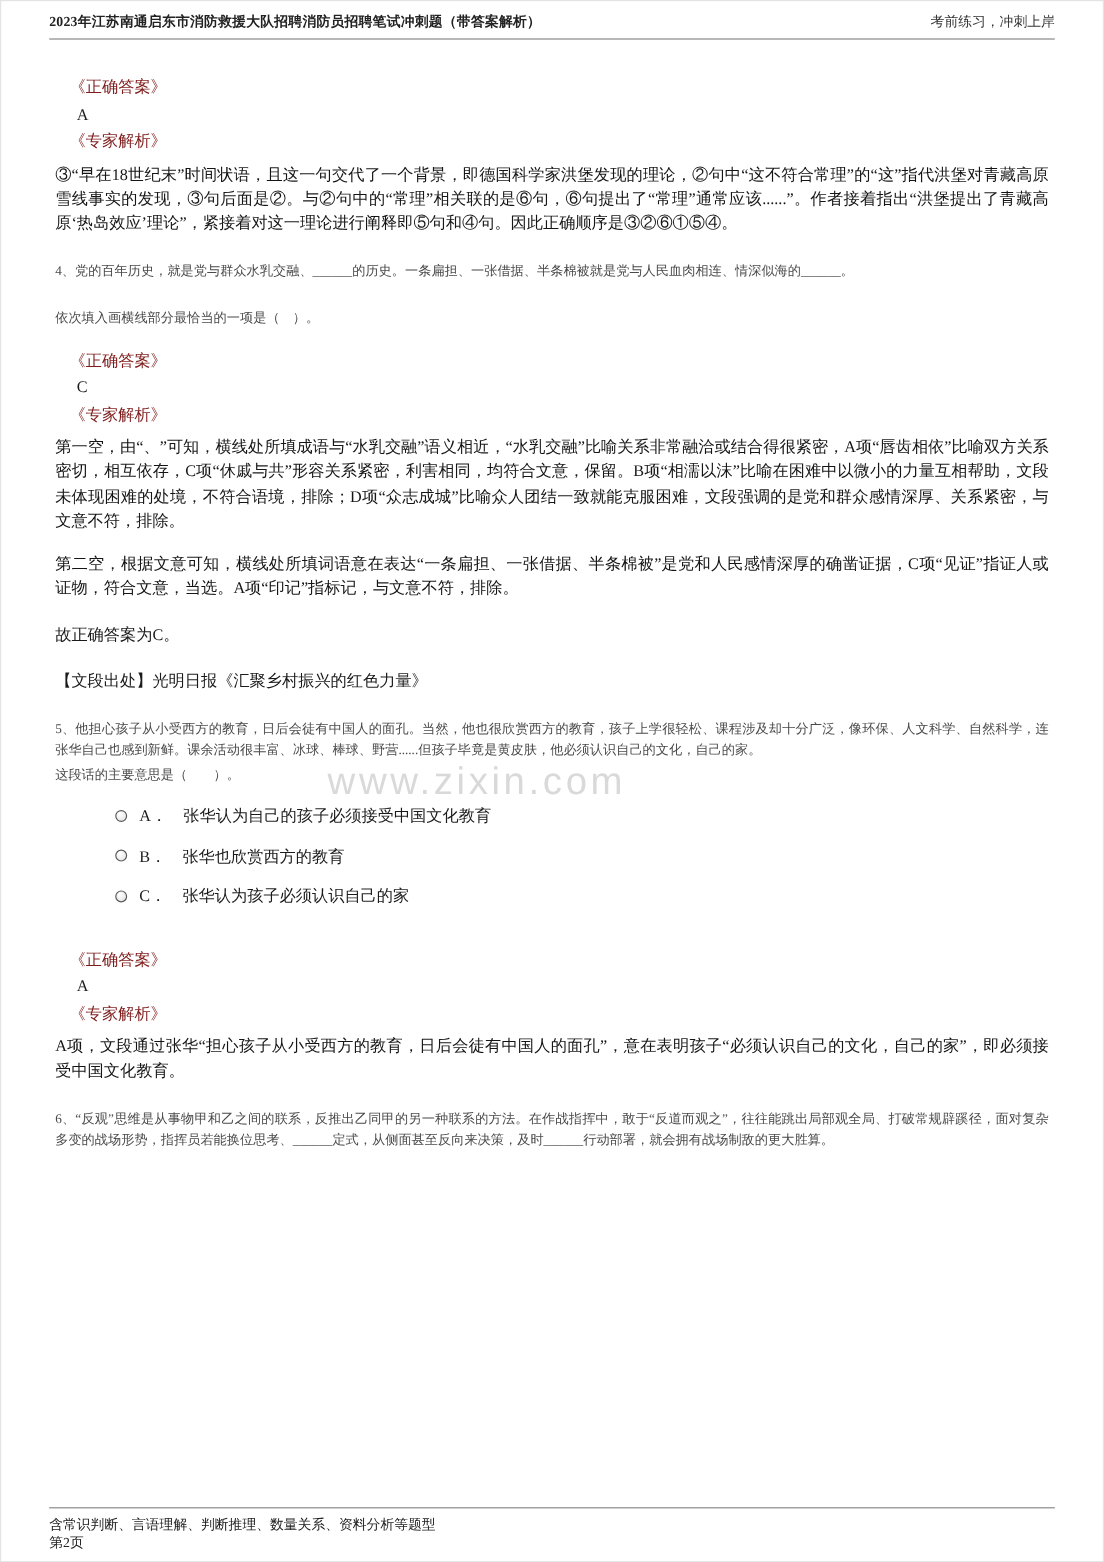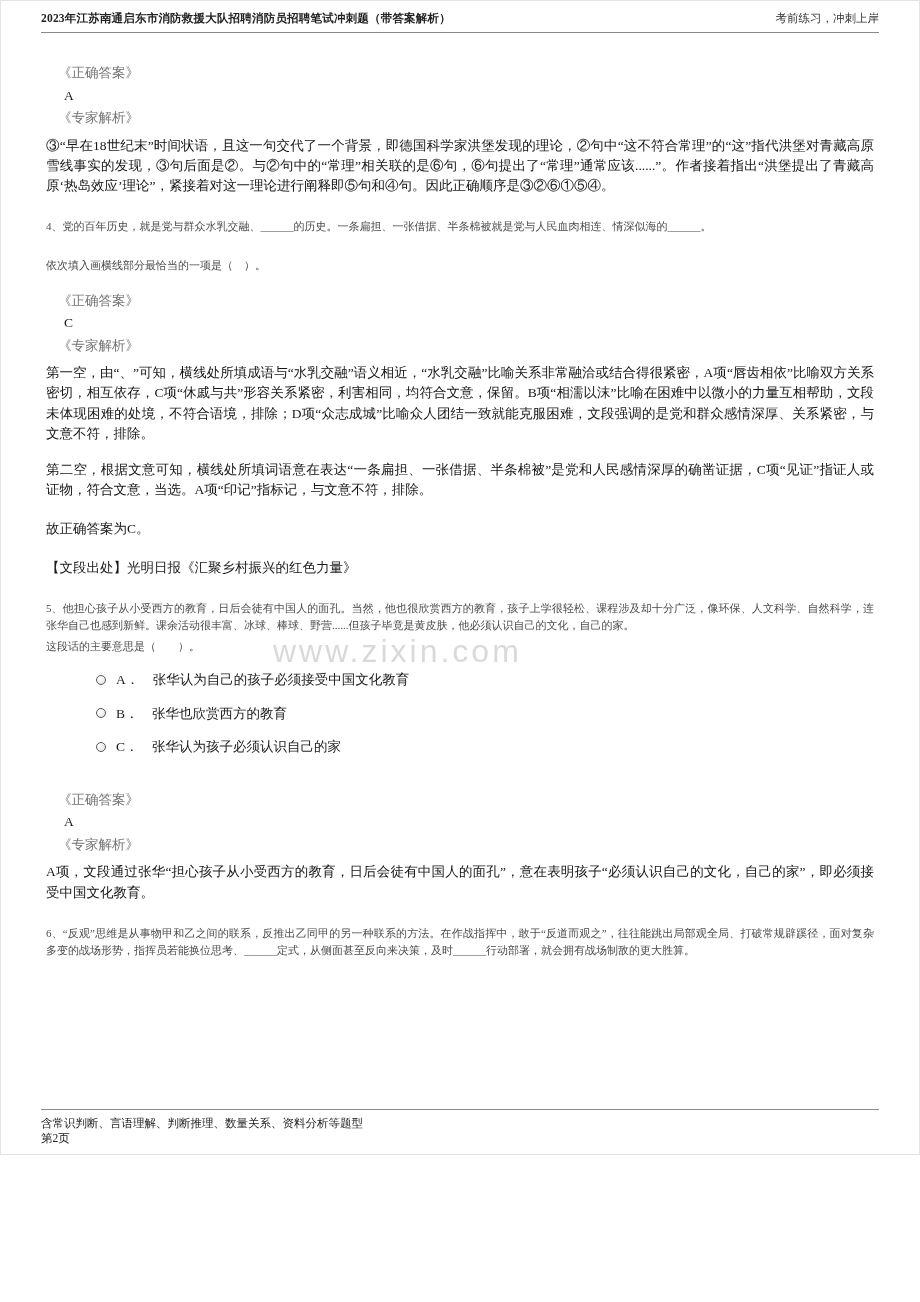--- a/index.html
+++ b/index.html
@@ -4,21 +4,21 @@
 <style>
   * { box-sizing: border-box; margin: 0; padding: 0; }
   html, body { background: #fff; }
   body {
     font-family: "Liberation Serif", "DejaVu Serif", serif;
     color: #1a1a1a;
   }
   .page {
     position: relative;
     width: 920px;
-    height: 1155px;
+    height: 1302px;
     margin: 0 auto;
     background: #fff;
     border: 1px solid #e3e3e3;
     overflow: hidden;
   }
   
   .page-header {
     margin: 10px 40px 0 40px;
     padding-bottom: 6px;
     border-bottom: 1px solid #8a8a8a;
@@ -85,21 +85,21 @@
   .option-text {
     color: #1a1a1a;
     font-size: 13.5px;
     white-space: pre-wrap;
   }
 
   .answer-block { margin-top: 16px; }
   .answer-heading {
     padding-left: 12px;
     font-size: 13.5px;
-    color: #737373;
+    color: #7f1d1d;
     margin: 3px 0;
   }
   .answer-value {
     padding-left: 18px;
     font-size: 13.5px;
     margin: 2px 0;
   }
   .analysis {
     margin-top: 8px;
     text-align: justify;

